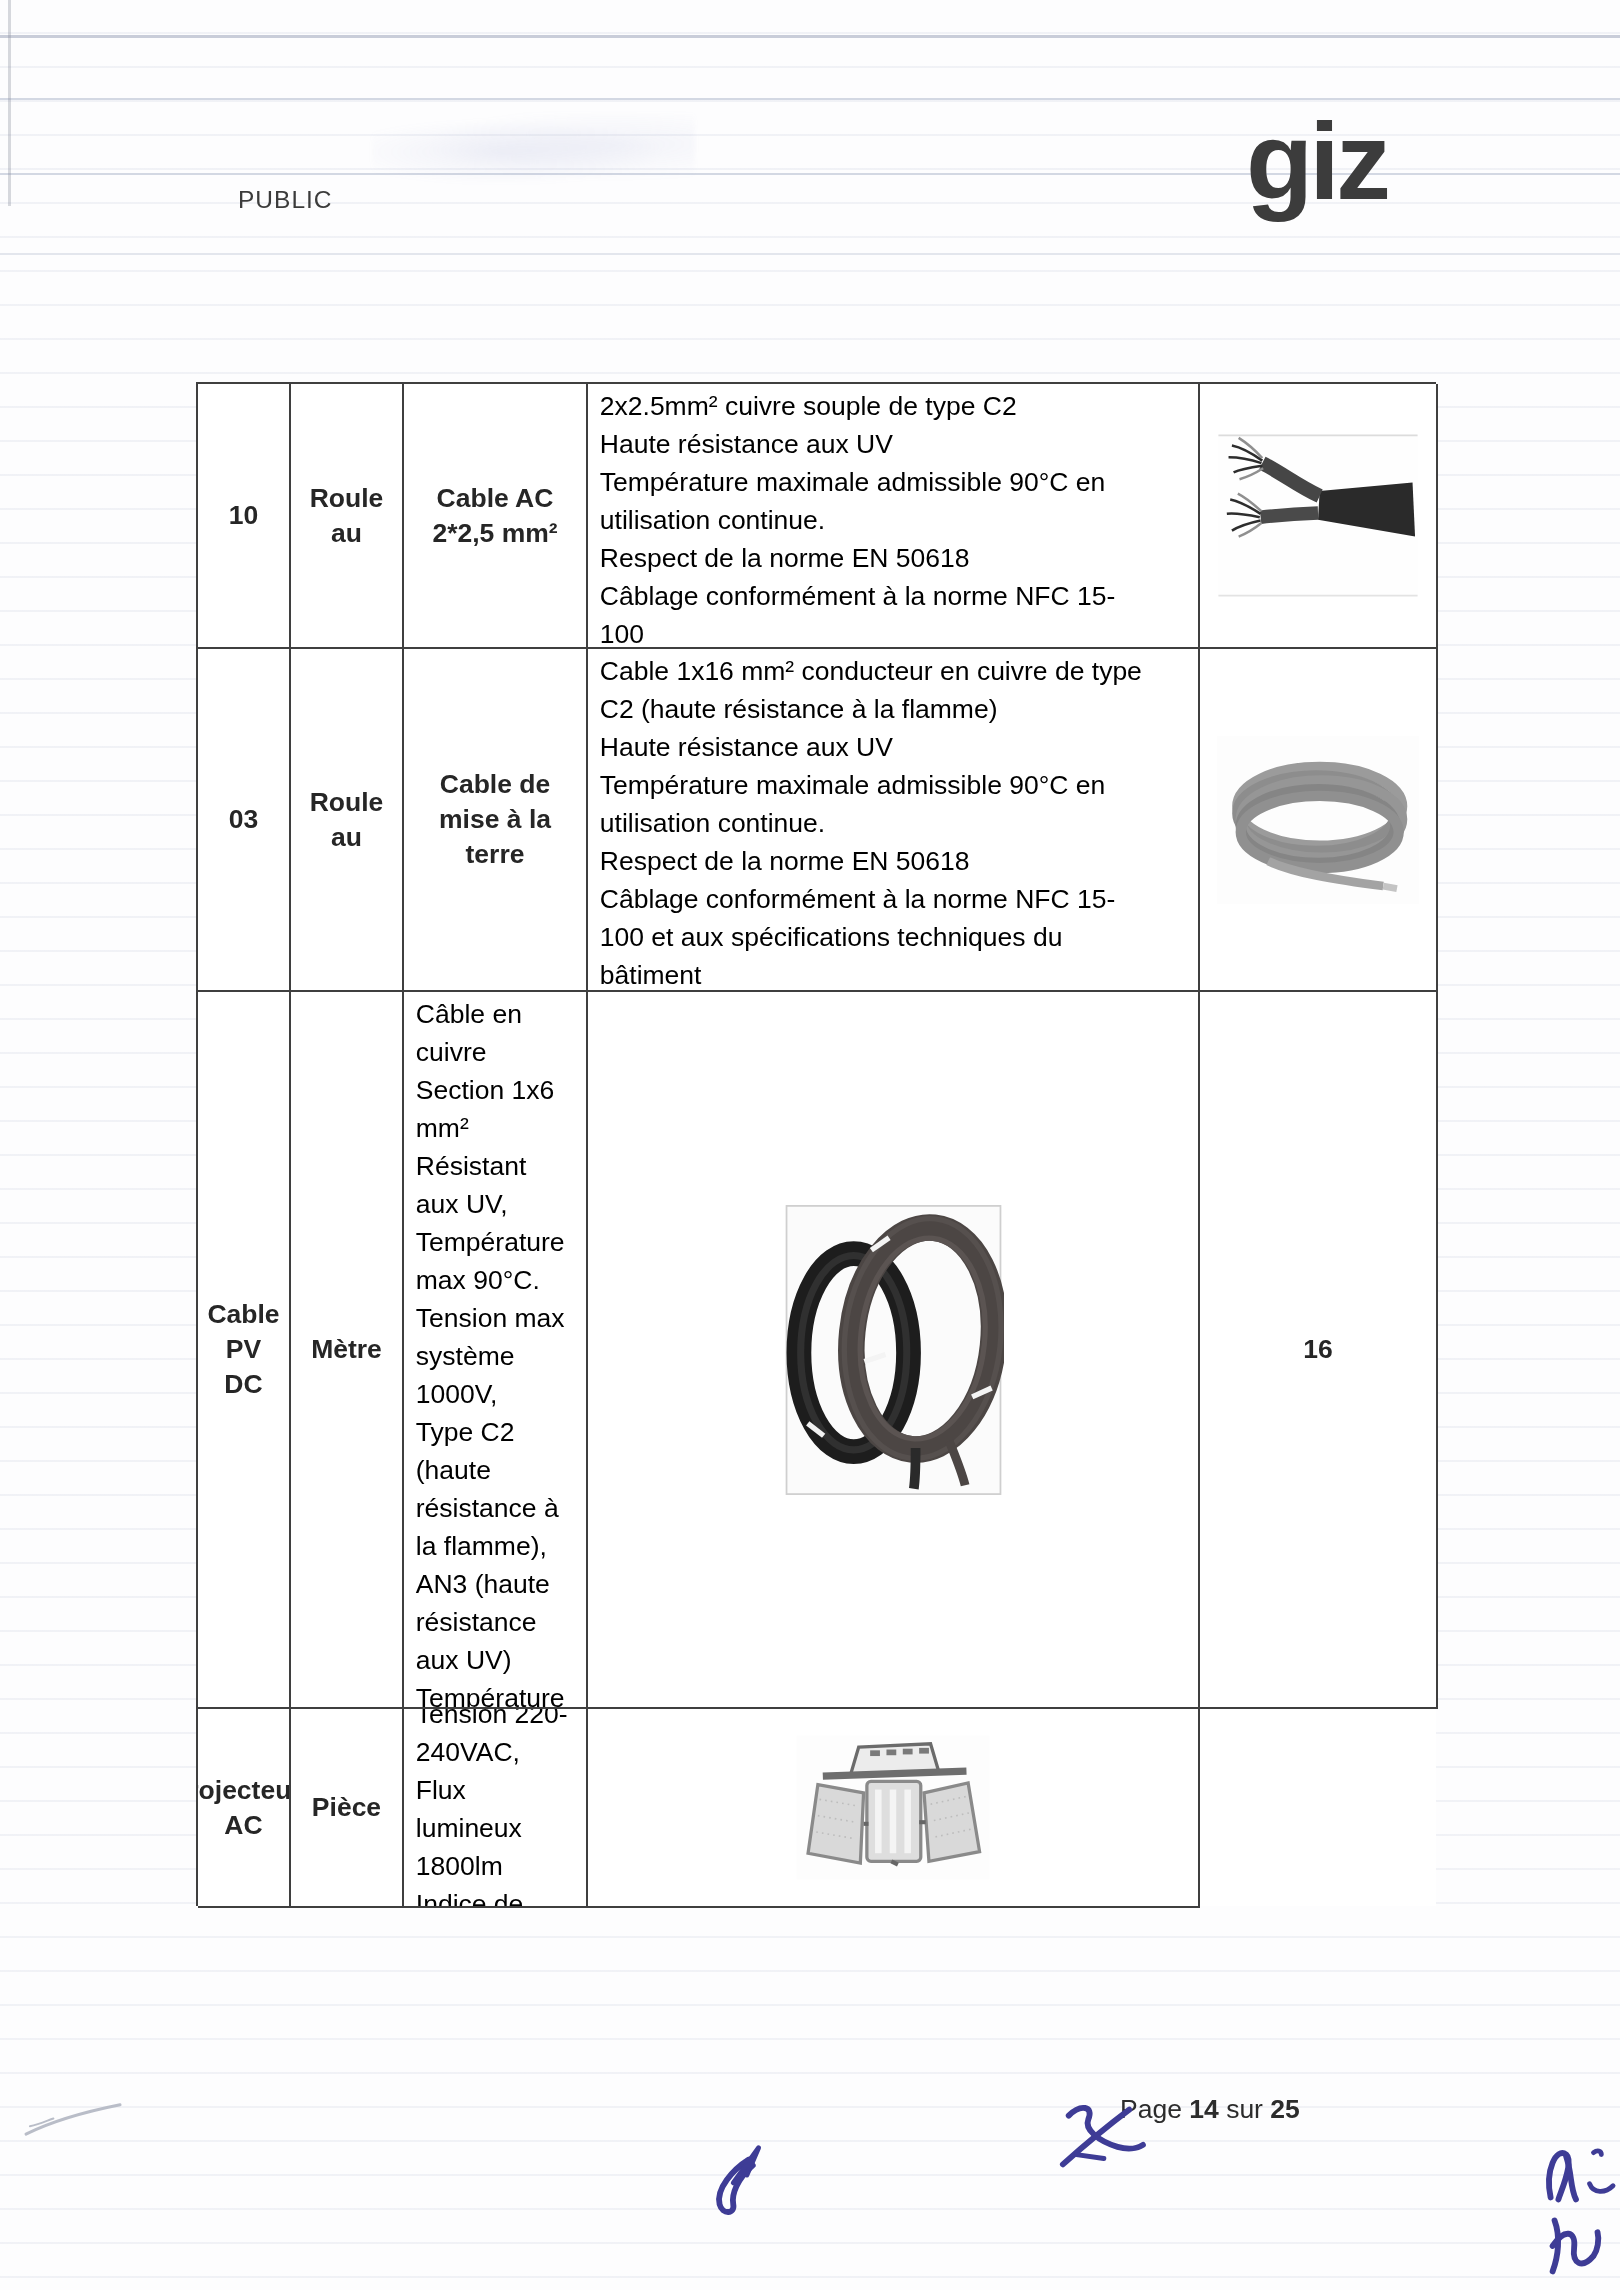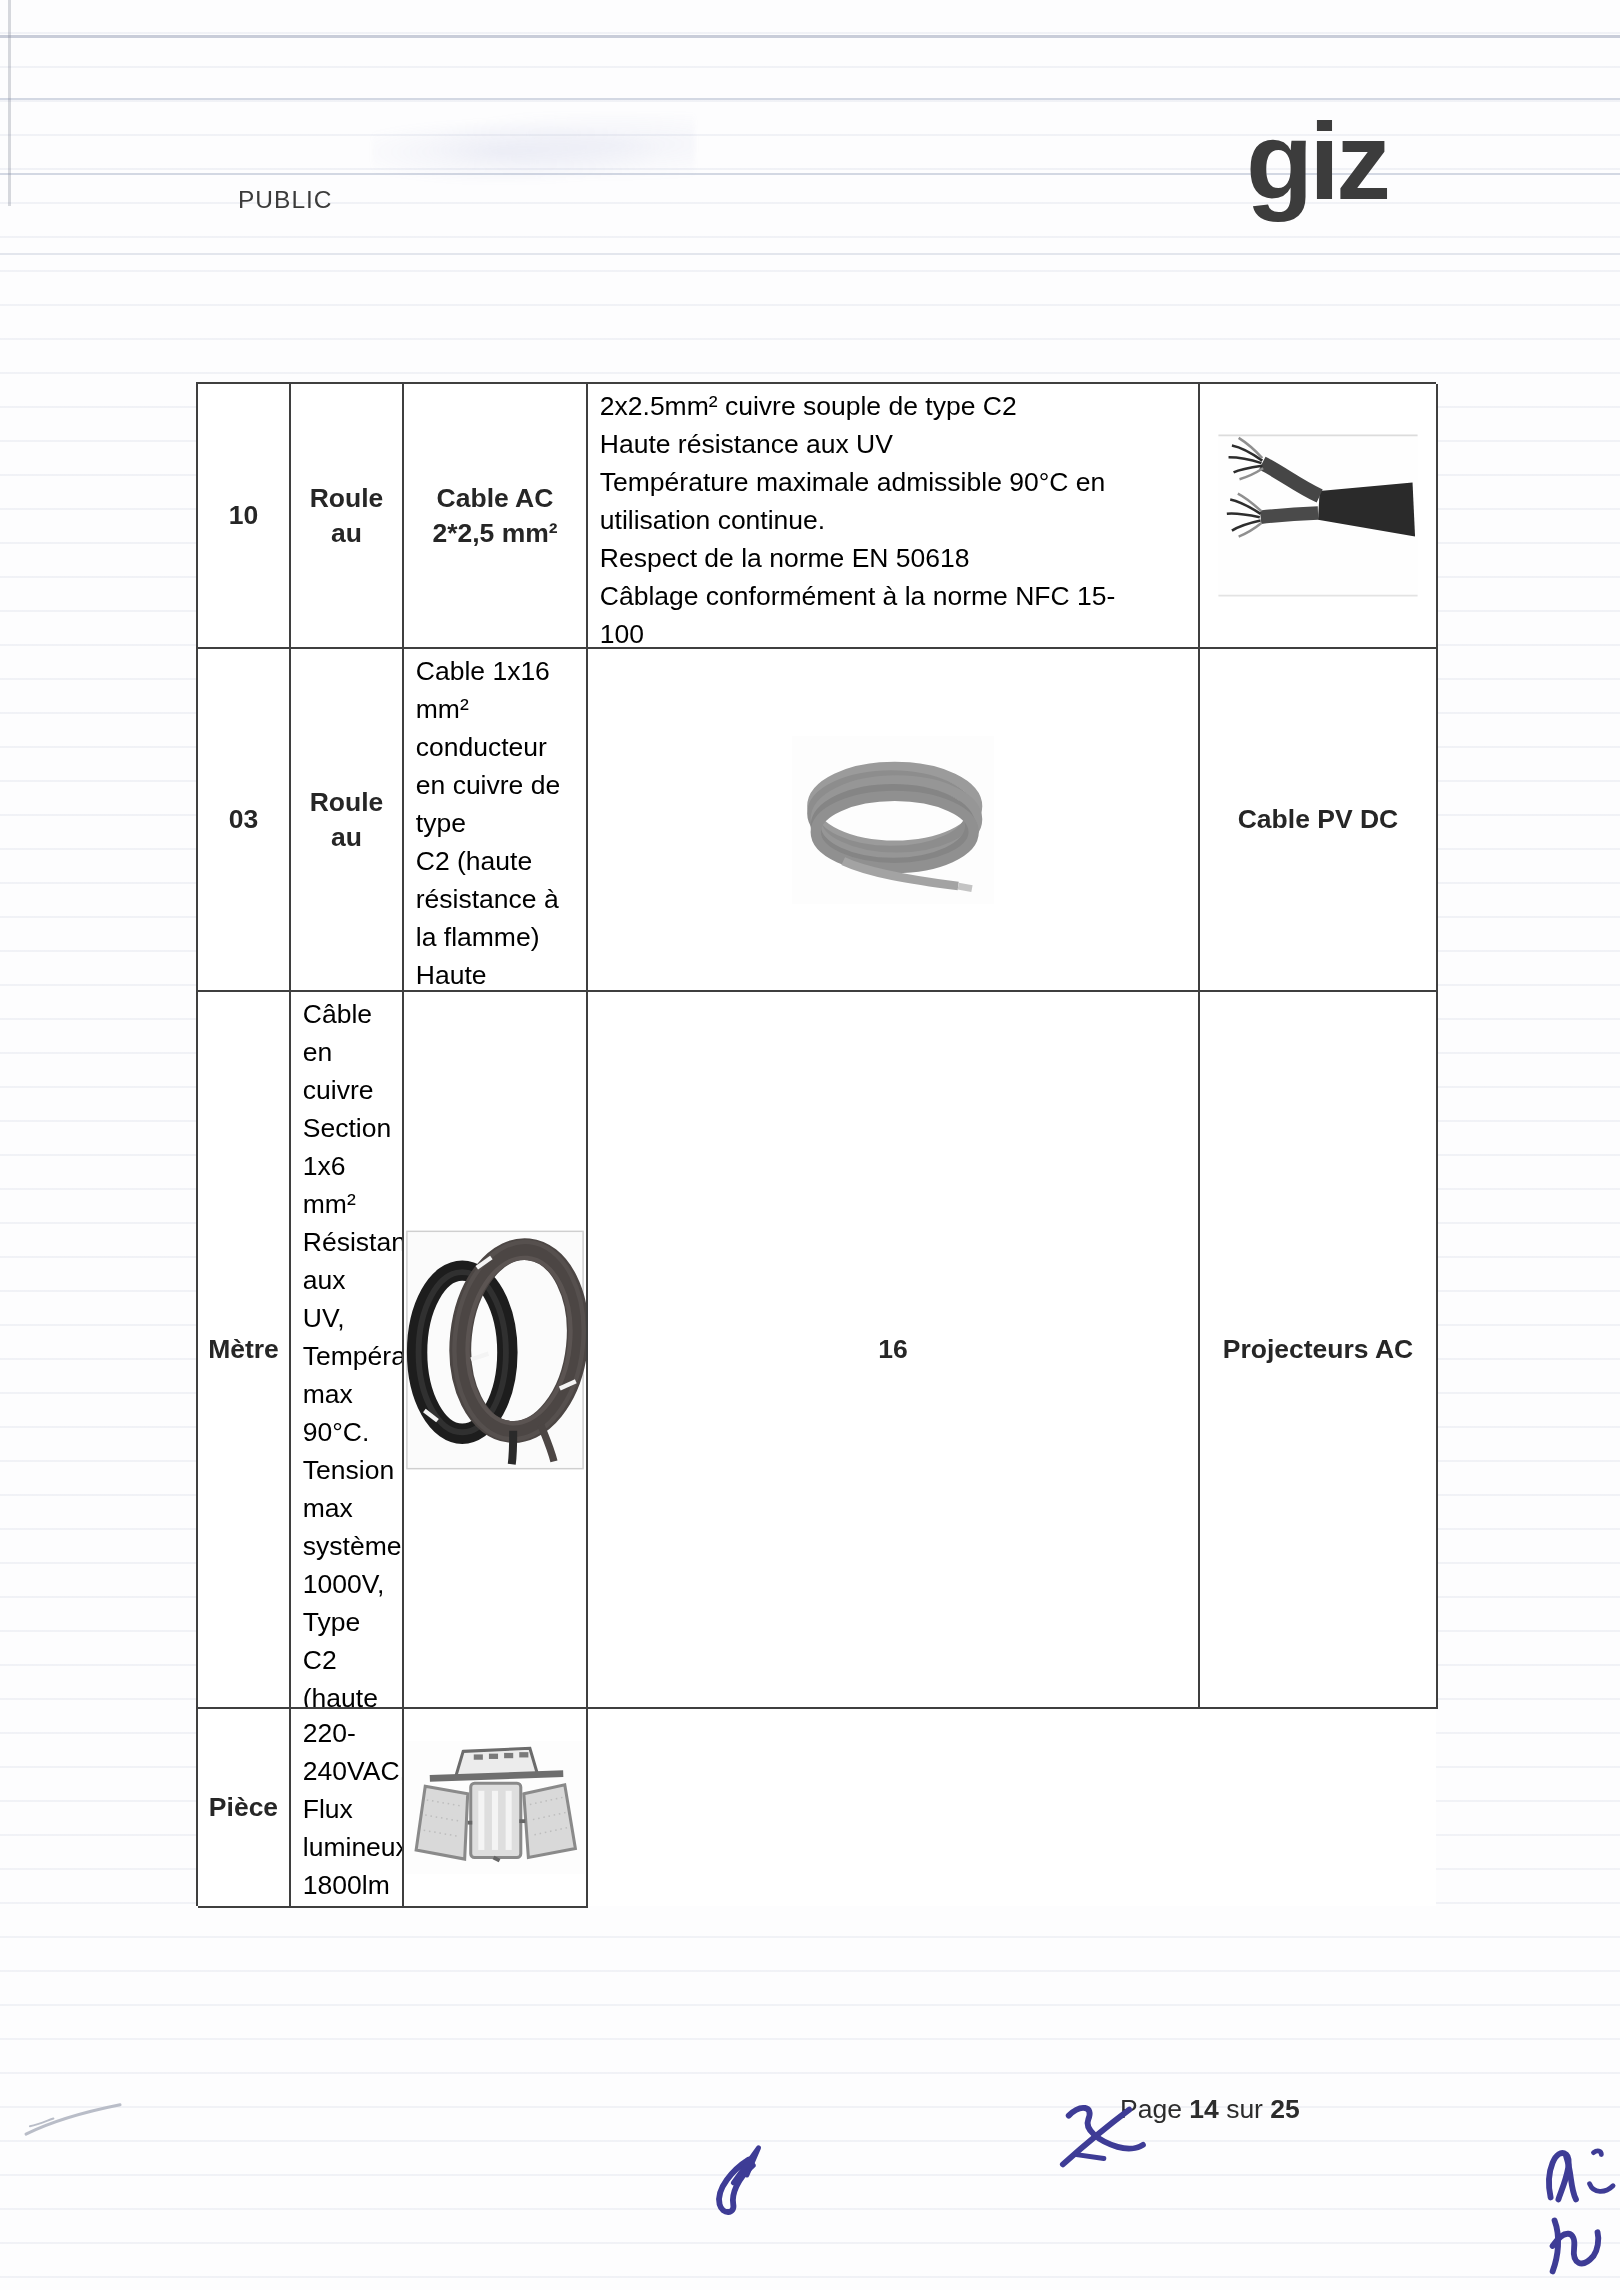--- a/index.html
+++ b/index.html
@@ -132,20 +132,21 @@
       </g>
       <g stroke="#8f8f8f" stroke-width="3" fill="none">
         <path d="M53,120 C42,110 33,103 25,99"></path>
         <path d="M53,134 C43,142 34,147 26,150"></path>
       </g>
     </svg>
   </div>
 
   <div class="cell center">03</div>
   <div class="cell center">Roule au</div>
+  <div class="cell center">Cable de mise à la terre</div>
   <div class="cell desc">Cable 1x16 mm² conducteur en cuivre de type
 C2 (haute résistance à la flamme)
 Haute résistance aux UV
 Température maximale admissible 90°C en
 utilisation continue.
 Respect de la norme EN 50618
 Câblage conformément à la norme NFC 15-
 100 et aux spécifications techniques du
 bâtiment</div>
   <div class="cell photo">

